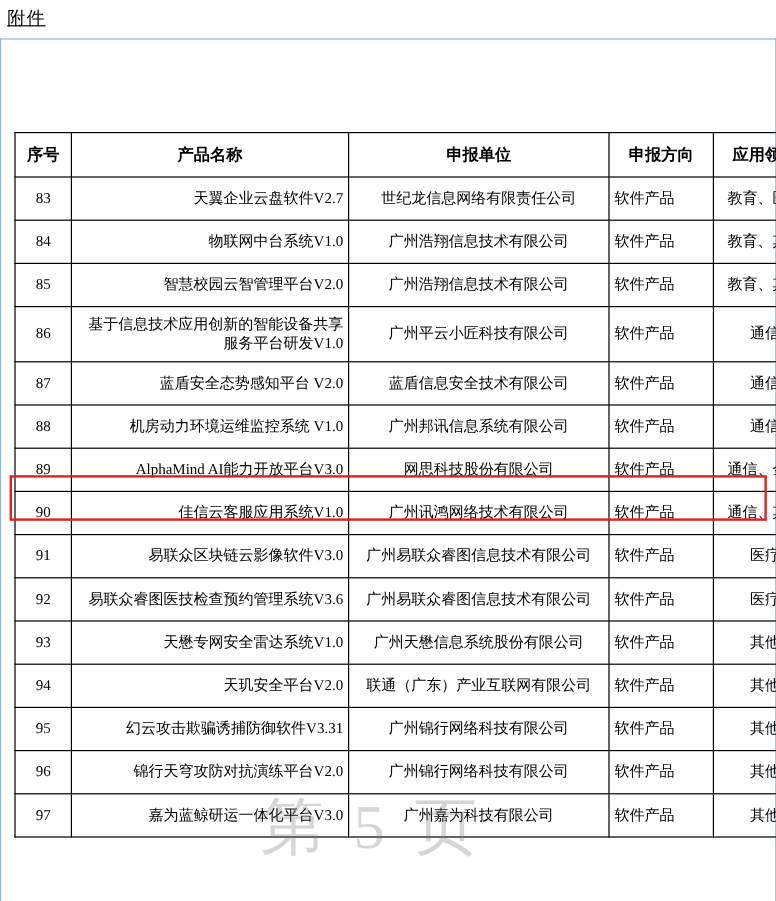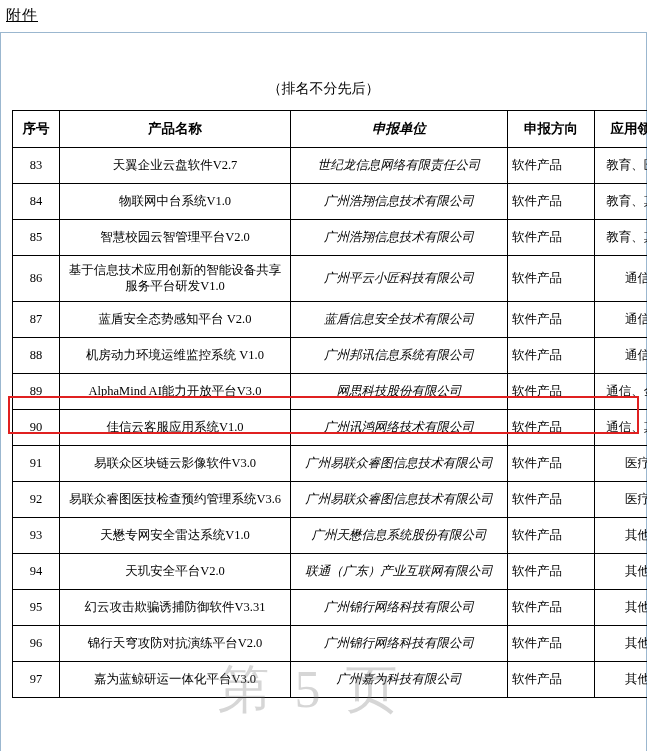--- a/index.html
+++ b/index.html
@@ -91,22 +91,22 @@
     vertical-align: middle;
   }
   table.main thead th {
     height: 36px;
     font-weight: bold;
     text-align: center;
     font-size: 13.5px;
     margin-left: 16px;
   }
   .col-no { width: 38px; text-align: center; }
-  .col-name { width: 222px; text-align: center; padding-left: 8px; }
-  .col-unit { width: 208px; text-align: center; font-style: italic; }
+  .col-name { width: 222px; text-align: right; padding-left: 8px; }
+  .col-unit { width: 208px; text-align: center; }
   .col-dir { width: 78px; text-align: left; }
   .col-field { width: 77px; text-align: center; }
   table.main tbody tr { height: 36px; }
   table.main tbody tr.tall { height: 46px; }
   .cell-multiline {
     line-height: 1.25;
   }
   .highlight-box {
     position: absolute;
     left: 8px;
@@ -137,21 +137,20 @@
 </head>
 <body>
 
 <div class="page">
 
   <div class="attach-label">附件</div>
   <div class="rule-top"></div>
   <div class="side-left"></div>
   <div class="side-right"></div>
 
-  <div class="doc-subtitle">（排名不分先后）</div>
 
   <table class="main">
     <thead>
       <tr>
         <th class="col-no">序号</th>
         <th class="col-name" style="text-align:center">产品名称</th>
         <th class="col-unit">申报单位</th>
         <th class="col-dir">申报方向</th>
         <th class="col-field">应用领域</th>
       </tr>

